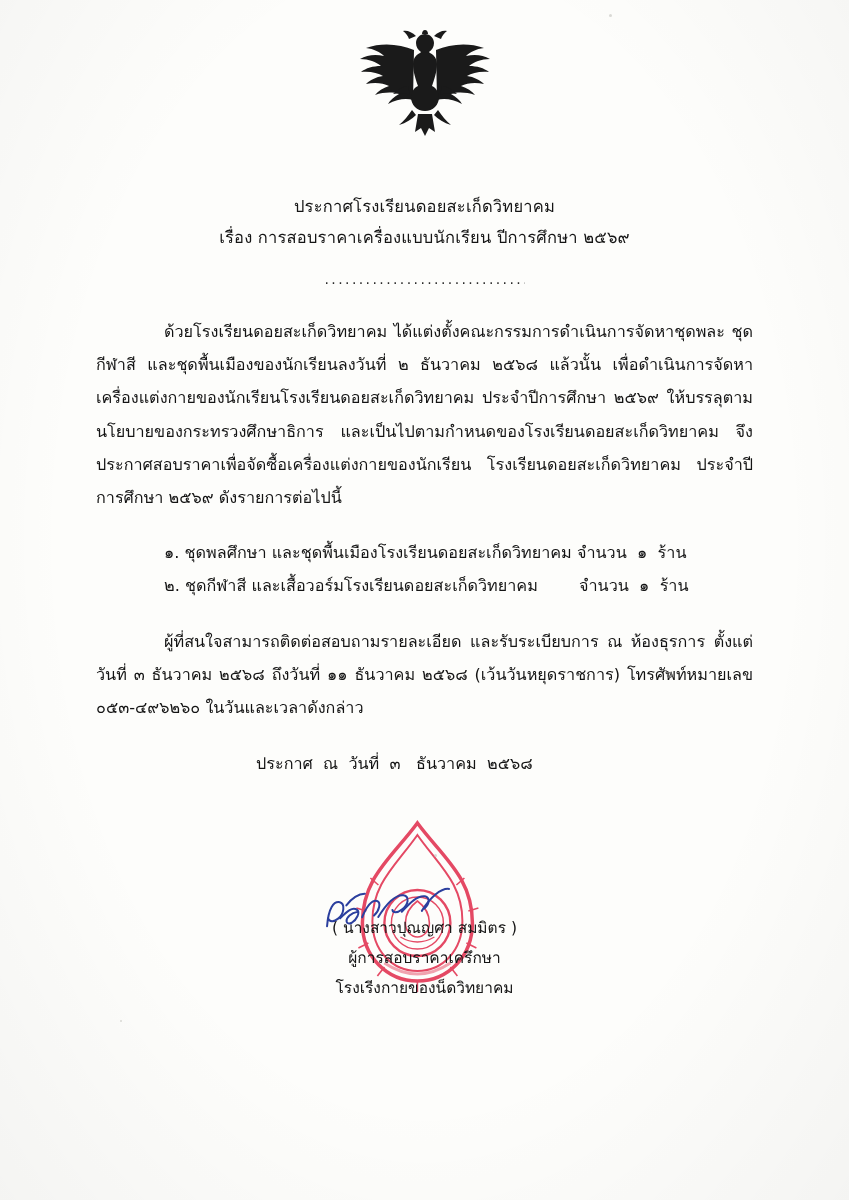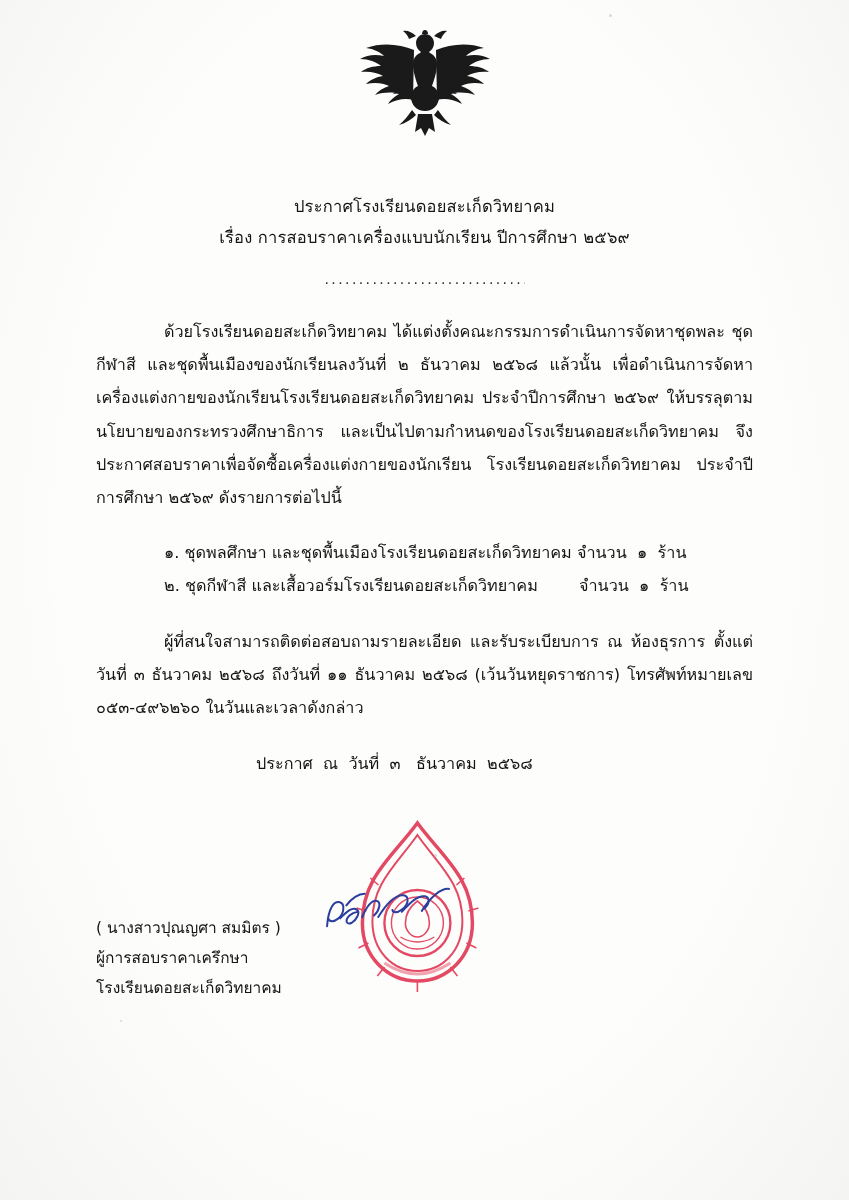--- a/index.html
+++ b/index.html
@@ -102,20 +102,21 @@
     color: #141414;
     padding-left: 160px;
     white-space: pre;
   }
 
   
   .sign-area {
     position: relative;
     margin-top: 34px;
     height: 230px;
+    text-align: center;
   }
   .seal {
     position: absolute;
     left: 50%;
     top: 0;
     transform: translateX(-54%);
     width: 190px;
     height: 195px;
   }
   .signature {
@@ -230,21 +231,21 @@
           <path d="M60 38 c10 -12 20 -20 28 -18 c6 2 4 10 -4 14 c-5 3 -9 2 -9 -1"></path>
           <path d="M84 36 c10 -8 18 -14 25 -12 c5 2 4 8 -2 12"></path>
           <path d="M104 38 c10 -12 22 -20 30 -18"></path>
           <path d="M30 22 c6 -6 14 -10 20 -9"></path>
         </g>
       </svg>
 
       <div class="sign-lines">
         <div>( นางสาวปุณญศา   สมมิตร )</div>
         <div>ผู้การสอบราคาเครึกษา</div>
-        <div>โรงเรียนดอยสะเก็ดวิทยาคม</div>
+        <div>โรงเรีงกายของน็ดวิทยาคม</div>
       </div>
     </div>
 
   </div>
 
   <div class="corner-mark">๖</div>
 
   <div class="speck" style="left:609px; top:14px; width:3px; height:3px;"></div>
   <div class="speck" style="left:434px; top:854px; width:3px; height:3px;"></div>
   <div class="speck" style="left:120px; top:1020px; width:2px; height:2px;"></div>

